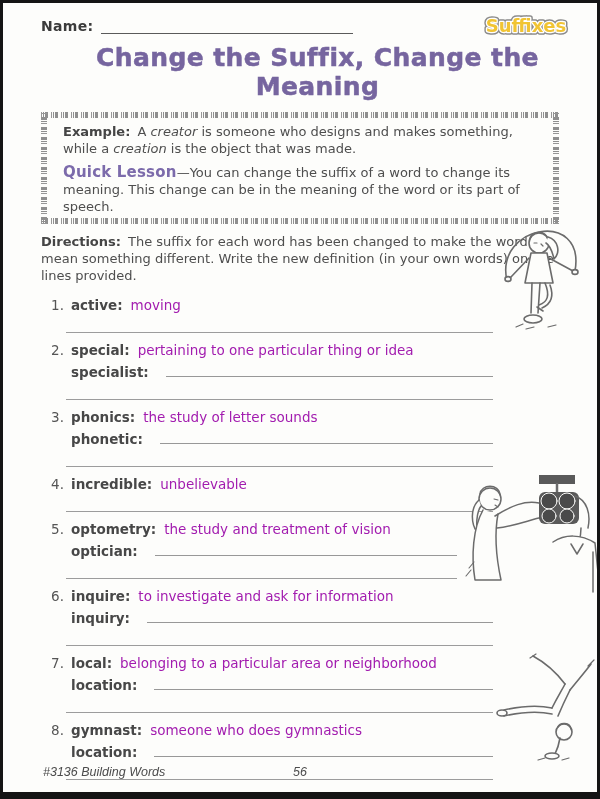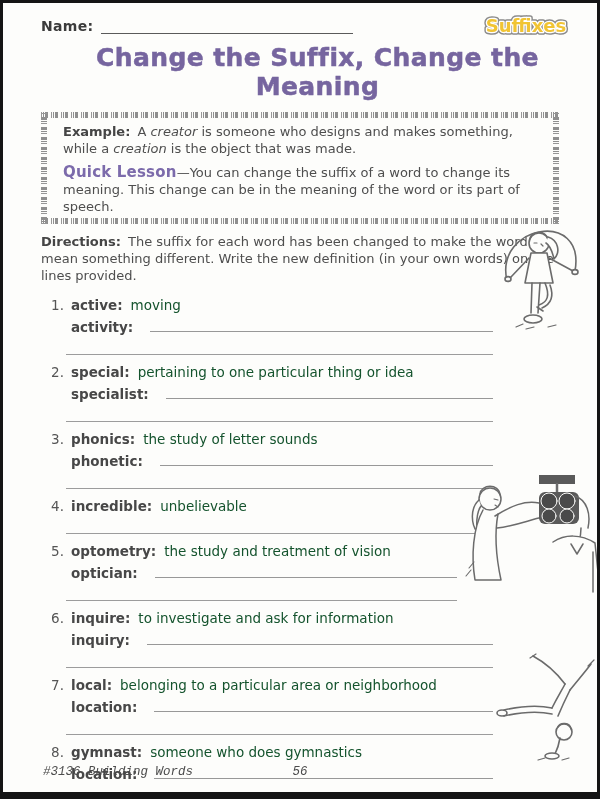--- a/index.html
+++ b/index.html
@@ -51,35 +51,35 @@
   
   .directions { margin-top:9px; font-size:13px; line-height:17px; color:#4e4e4e; }
 
   
   .items { margin-top:9px; }
   .item { width:452px; margin-bottom:9px; font-size:13.5px; }
   .item.short { width:416px; }
   .row1 { display:flex; align-items:baseline; line-height:17px; }
   .num { width:30px; box-sizing:border-box; text-align:right; padding-right:7px; color:#555; flex:none; }
   .word { font-weight:bold; color:#474747; margin-right:8px; white-space:nowrap; }
-  .def { color:#14532d; }
+  .def { color:#a21caf; }
   .row2 { display:flex; align-items:baseline; margin-left:30px; margin-top:4px; line-height:17px; }
   .ansline { flex:1; border-bottom:1.5px solid #989898; height:13px; margin-left:9px; }
   .row3 { margin-left:25px; margin-top:17px; border-bottom:1.5px solid #9c9c9c; height:1px; }
 
   
   .illo { position:absolute; }
   .illo svg { display:block; }
 
   
   .footer {
     position:absolute; left:0; right:0; bottom:13px;
     display:flex; justify-content:space-between; align-items:baseline;
     padding:0 40px;
-    font-family:Liberation Mono, monospace; font-style:italic;
+    font-family:Liberation Sans, sans-serif; font-style:italic;
     font-size:12.5px; color:#4c4c4c;gap:6px;
   }
   .footer .center { position:absolute; left:0; right:0; text-align:center; }
 </style>
 </head>
 <body>
 
 <div class="page">
 
   <div class="content">
@@ -111,24 +111,20 @@
 
     <p class="directions"><span class="lbl">Directions:</span><span>The suffix for each word has been changed to make the word mean something different.  Write the new definition (in your own words) on the lines provided.</span></p>
 
     <div class="items">
 
       <div class="item">
         <div class="row1">
             <span class="num">1.</span>
             <span class="word">active:</span>
             <span class="def">moving</span>
-          </div>
-        <div class="row2">
-            <span class="word">activity:</span>
-            <span class="ansline"></span>
           </div>
         <div class="row3"></div>
       </div>
 
       <div class="item">
         <div class="row1">
             <span class="num">2.</span>
             <span class="word">special:</span>
             <span class="def">pertaining to one particular thing or idea</span>
           </div>

